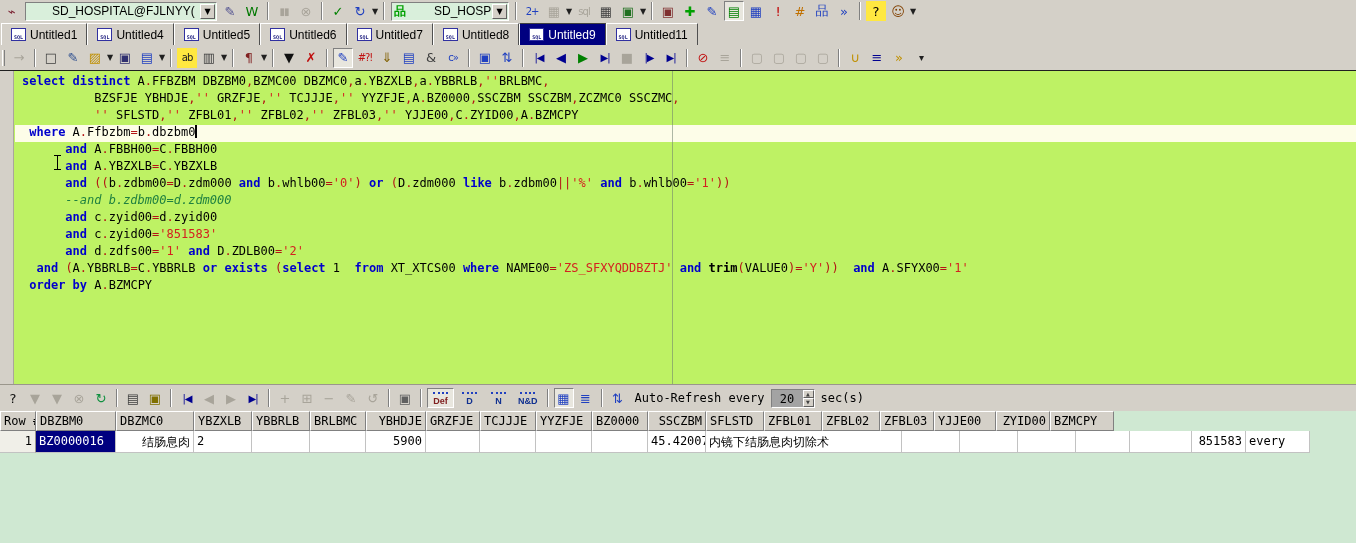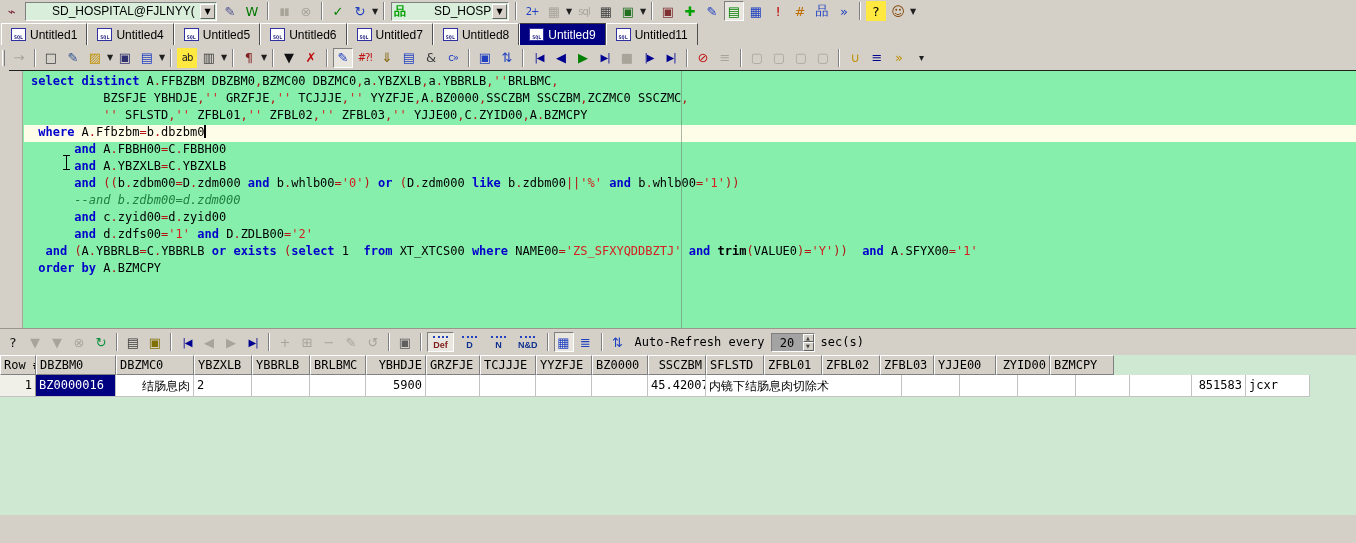--- a/index.html
+++ b/index.html
@@ -32,21 +32,21 @@
   .tabbar { height:23px; background:#d4d0c8; display:flex; align-items:flex-end; padding-left:1px; }
   .tab { height:22px; display:flex; align-items:center; gap:4px; padding:0 9px;
          background:#d4d0c8; border-top:1px solid #ffffff; border-left:1px solid #ffffff;
          border-right:1px solid #505050; font:12px "Liberation Sans",sans-serif; color:#000; cursor:default; flex:none; }
   .tab.active { background:#000080; color:#ffffff; border-top:1px solid #404040; }
   .sqlico { width:15px; height:13px; background:#ffffff; border:1px solid #3030a0; flex:none;
             font:bold 5px "DejaVu Sans Mono",monospace; color:#202080;
             display:flex; align-items:flex-end; justify-content:center; }
 
   
-  .editor { position:relative; height:258px; background:#86efac; border-top:1px solid #202020; overflow:hidden;margin-left:9px; }
+  .editor { position:relative; height:314px; background:#bef264; border-top:1px solid #202020; overflow:hidden; }
   .gutter { position:absolute; left:0; top:0; bottom:0; width:14px; background:#d4d0c8; border-right:1px solid #aaa69c; z-index:2; }
   .mline  { position:absolute; left:672px; top:0; bottom:0; width:1px; background:rgba(110,125,110,.55); z-index:5; }
   .lines  { position:absolute; left:15px; right:0; top:3px; z-index:3; }
   .ln { height:17px; line-height:17px; white-space:pre; font:12px "DejaVu Sans Mono",monospace; padding-left:7px; }
   .ln.cur { background:#fdfde8; }
   .kw  { color:#0000cc; font-weight:bold; }
   .sym { color:#b41414; }
   .str { color:#d42020; }
   .com { color:#1f8040; font-style:italic; }
   .fn  { color:#000000; font-weight:bold; }
@@ -226,20 +226,21 @@
   <div class="lines" id="code-lines">
       <div class="ln"><span class="kw">select</span><span> </span><span class="kw">distinct</span><span> A</span><span class="sym">.</span><span>FFBZBM DBZBM0</span><span class="sym">,</span><span>BZMC00 DBZMC0</span><span class="sym">,</span><span>a</span><span class="sym">.</span><span>YBZXLB</span><span class="sym">,</span><span>a</span><span class="sym">.</span><span>YBBRLB</span><span class="sym">,</span><span class="str">''</span><span>BRLBMC</span><span class="sym">,</span></div>
       <div class="ln"><span>          BZSFJE YBHDJE</span><span class="sym">,</span><span class="str">''</span><span> GRZFJE</span><span class="sym">,</span><span class="str">''</span><span> TCJJJE</span><span class="sym">,</span><span class="str">''</span><span> YYZFJE</span><span class="sym">,</span><span>A</span><span class="sym">.</span><span>BZ0000</span><span class="sym">,</span><span>SSCZBM SSCZBM</span><span class="sym">,</span><span>ZCZMC0 SSCZMC</span><span class="sym">,</span></div>
       <div class="ln"><span>          </span><span class="str">''</span><span> SFLSTD</span><span class="sym">,</span><span class="str">''</span><span> ZFBL01</span><span class="sym">,</span><span class="str">''</span><span> ZFBL02</span><span class="sym">,</span><span class="str">''</span><span> ZFBL03</span><span class="sym">,</span><span class="str">''</span><span> YJJE00</span><span class="sym">,</span><span>C</span><span class="sym">.</span><span>ZYID00</span><span class="sym">,</span><span>A</span><span class="sym">.</span><span>BZMCPY</span></div>
       <div class="ln cur"><span> </span><span class="kw">where</span><span> A</span><span class="sym">.</span><span>Ffbzbm</span><span class="sym">=</span><span>b</span><span class="sym">.</span><span>dbzbm0</span><span class="caret"></span></div>
       <div class="ln"><span>      </span><span class="kw">and</span><span> A</span><span class="sym">.</span><span>FBBH00</span><span class="sym">=</span><span>C</span><span class="sym">.</span><span>FBBH00</span></div>
       <div class="ln"><span>      </span><span class="kw">and</span><span> A</span><span class="sym">.</span><span>YBZXLB</span><span class="sym">=</span><span>C</span><span class="sym">.</span><span>YBZXLB</span></div>
       <div class="ln"><span>      </span><span class="kw">and</span><span> </span><span class="sym">((</span><span>b</span><span class="sym">.</span><span>zdbm00</span><span class="sym">=</span><span>D</span><span class="sym">.</span><span>zdm000 </span><span class="kw">and</span><span> b</span><span class="sym">.</span><span>whlb00</span><span class="sym">=</span><span class="str">'0'</span><span class="sym">)</span><span> </span><span class="kw">or</span><span> </span><span class="sym">(</span><span>D</span><span class="sym">.</span><span>zdm000 </span><span class="kw">like</span><span> b</span><span class="sym">.</span><span>zdbm00</span><span class="sym">||</span><span class="str">'%'</span><span> </span><span class="kw">and</span><span> b</span><span class="sym">.</span><span>whlb00</span><span class="sym">=</span><span class="str">'1'</span><span class="sym">))</span></div>
       <div class="ln"><span class="com">      --and b.zdbm00=d.zdm000</span></div>
       <div class="ln"><span>      </span><span class="kw">and</span><span> c</span><span class="sym">.</span><span>zyid00</span><span class="sym">=</span><span>d</span><span class="sym">.</span><span>zyid00</span></div>
+      <div class="ln"><span>      </span><span class="kw">and</span><span> c</span><span class="sym">.</span><span>zyid00</span><span class="sym">=</span><span class="str">'851583'</span></div>
       <div class="ln"><span>      </span><span class="kw">and</span><span> d</span><span class="sym">.</span><span>zdfs00</span><span class="sym">=</span><span class="str">'1'</span><span> </span><span class="kw">and</span><span> D</span><span class="sym">.</span><span>ZDLB00</span><span class="sym">=</span><span class="str">'2'</span></div>
       <div class="ln"><span>  </span><span class="kw">and</span><span> </span><span class="sym">(</span><span>A</span><span class="sym">.</span><span>YBBRLB</span><span class="sym">=</span><span>C</span><span class="sym">.</span><span>YBBRLB </span><span class="kw">or</span><span> </span><span class="kw">exists</span><span> </span><span class="sym">(</span><span class="kw">select</span><span> 1  </span><span class="kw">from</span><span> XT_XTCS00 </span><span class="kw">where</span><span> NAME00</span><span class="sym">=</span><span class="str">'ZS_SFXYQDDBZTJ'</span><span> </span><span class="kw">and</span><span> </span><span class="fn">trim</span><span class="sym">(</span><span>VALUE0</span><span class="sym">)=</span><span class="str">'Y'</span><span class="sym">))</span><span>  </span><span class="kw">and</span><span> A</span><span class="sym">.</span><span>SFYX00</span><span class="sym">=</span><span class="str">'1'</span></div>
       <div class="ln"><span> </span><span class="kw">order</span><span> </span><span class="kw">by</span><span> A</span><span class="sym">.</span><span>BZMCPY</span></div>
     </div>
   <div class="mouse-ibeam">
       <i class="v"></i>
       <i class="h t"></i>
       <i class="h b"></i>
     </div>
 </div>
@@ -335,18 +336,18 @@
       <div class="gc" style="width: 56px; text-align: left;"></div>
       <div class="gc" style="width: 56px; text-align: left;"></div>
       <div class="gc" style="width: 58px; text-align: right;">45.42007</div>
       <div class="gc" style="width: 196px; text-align: left;">内镜下结肠息肉切除术</div>
       <div class="gc" style="width: 58px; text-align: left;"></div>
       <div class="gc" style="width: 58px; text-align: left;"></div>
       <div class="gc" style="width: 58px; text-align: left;"></div>
       <div class="gc" style="width: 54px; text-align: left;"></div>
       <div class="gc" style="width: 62px; text-align: left;"></div>
       <div class="gc" style="width: 54px; text-align: right;">851583</div>
-      <div class="gc" style="width: 64px; text-align: left;">jcxr</div>
+      <div class="gc" style="width: 64px; text-align: left;">every</div>
       <div class="gfill"></div>
     </div>
   </div>
 
 <div class="bottomfill"></div>
 
 </body></html>

